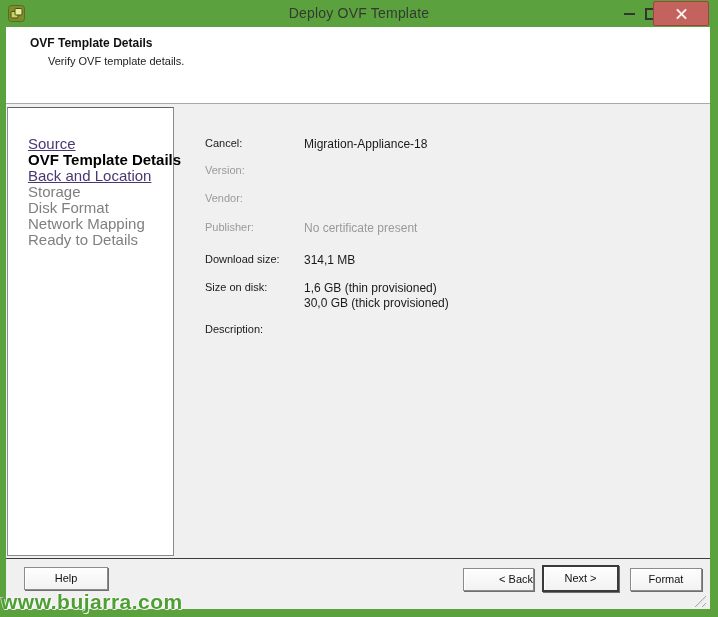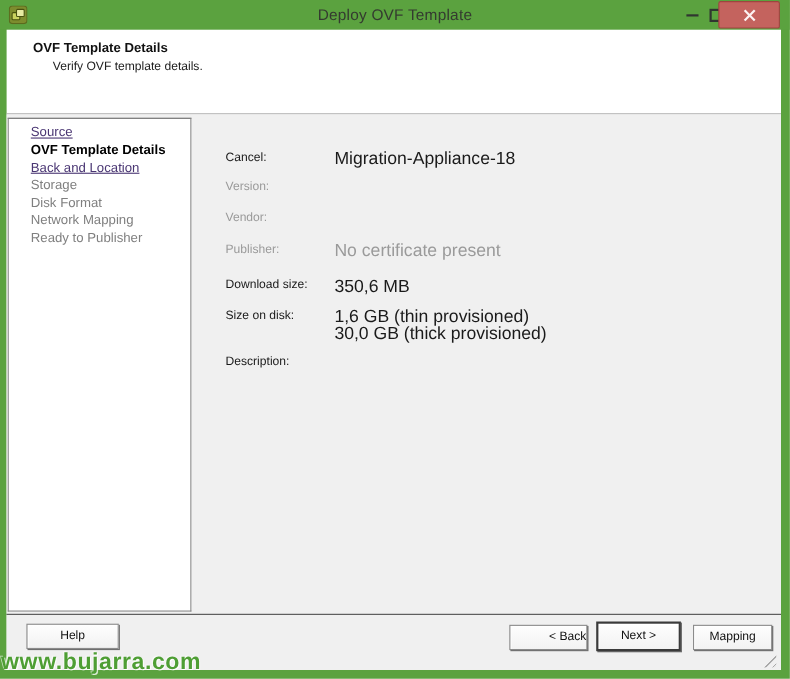--- a/index.html
+++ b/index.html
@@ -34,28 +34,28 @@
   }
   .hdr-title{position:absolute;left:24px;top:9px;font-size:12px;font-weight:bold;color:#111;}
   .hdr-sub{position:absolute;left:42px;top:28px;font-size:11px;color:#222;}
   .hdr-sep{position:absolute;left:0;top:76px;width:704px;height:1px;background:#a8a8a8;}
   .content-bg{position:absolute;left:0;top:77px;width:704px;height:454px;background:#f0f0f0;}
   
   .sidebar{
     position:absolute;left:1px;top:80px;width:167px;height:449px;background:#ffffff;
     border:1px solid #8a8a8a;border-top-color:#636363;box-sizing:border-box;
   }
-  .side-list{padding:4px 0 0 20px;font-size:12px;line-height:16px;}
+  .side-list{padding:4px 0 0 20px;font-size:15px;line-height:16px;margin-top:24px;}
   .side-item{white-space:nowrap;}
   .side-link{color:#4a3673;text-decoration:underline;cursor:pointer;}
   .side-current{color:#000;font-weight:bold;}
   .side-future{color:#7f7f7f;}
   
   .row-label{position:absolute;left:199px;font-size:11px;color:#1a1a1a;}
-  .row-value{position:absolute;left:298px;font-size:16px;color:#1a1a1a;line-height:15px;}
+  .row-value{position:absolute;left:298px;font-size:12px;color:#1a1a1a;line-height:15px;}
   .muted{color:#9a9a9a;}
   
   .foot-sep{position:absolute;left:0;top:531px;width:704px;height:1px;background:#3c3c3c;}
   .footer{position:absolute;left:0;top:532px;width:704px;height:50px;background:#f0f0f0;}
   .btn{
     position:absolute;height:23px;box-sizing:border-box;
     background:linear-gradient(#fefefe,#f2f2f2);
     border:1px solid #8b8b8b;
     box-shadow:inset 1px 1px 0 #ffffff,1px 1px 0 #6f6f6f;
     font-family:"Liberation Sans","DejaVu Sans",sans-serif;
@@ -105,49 +105,49 @@
   <div class="content-bg"></div>
 
   <div class="sidebar">
     <div class="side-list">
       <div class="side-item side-link">Source</div>
       <div class="side-item side-current">OVF Template Details</div>
       <div class="side-item side-link">Back and Location</div>
       <div class="side-item side-future">Storage</div>
       <div class="side-item side-future">Disk Format</div>
       <div class="side-item side-future">Network Mapping</div>
-      <div class="side-item side-future">Ready to Publisher</div>
+      <div class="side-item side-future">Ready to Details</div>
     </div>
   </div>
 
   <div class="row-label" style="top:110px">Cancel:</div>
   <div class="row-value" style="top:110px">Migration-Appliance-18</div>
 
   <div class="row-label muted" style="top:137px">Version:</div>
   <div class="row-value muted" style="top:137px"></div>
 
   <div class="row-label muted" style="top:165px">Vendor:</div>
   <div class="row-value muted" style="top:165px"></div>
 
   <div class="row-label muted" style="top:194px">Publisher:</div>
   <div class="row-value muted" style="top:194px">No certificate present</div>
 
   <div class="row-label" style="top:226px">Download size:</div>
-  <div class="row-value" style="top:226px">350,6 MB</div>
+  <div class="row-value" style="top:226px">314,1 MB</div>
 
   <div class="row-label" style="top:254px">Size on disk:</div>
   <div class="row-value" style="top:254px">1,6 GB (thin provisioned)</div>
   <div class="row-value" style="top:269px">30,0 GB (thick provisioned)</div>
 
   <div class="row-label" style="top:296px">Description:</div>
   <div class="row-value" style="top:296px"></div>
 
   <div class="foot-sep"></div>
   <div class="footer">
     <div class="btn btn-help">Help</div>
     <div class="btn btn-back">&lt; Back</div>
     <div class="btn btn-next">Next &gt;</div>
-    <div class="btn btn-cancel">Mapping</div>
+    <div class="btn btn-cancel">Format</div>
     <div class="grip"></div>
   </div>
 </div>
 
 <div class="watermark">www.bujarra.com</div>
 
 </body></html>

